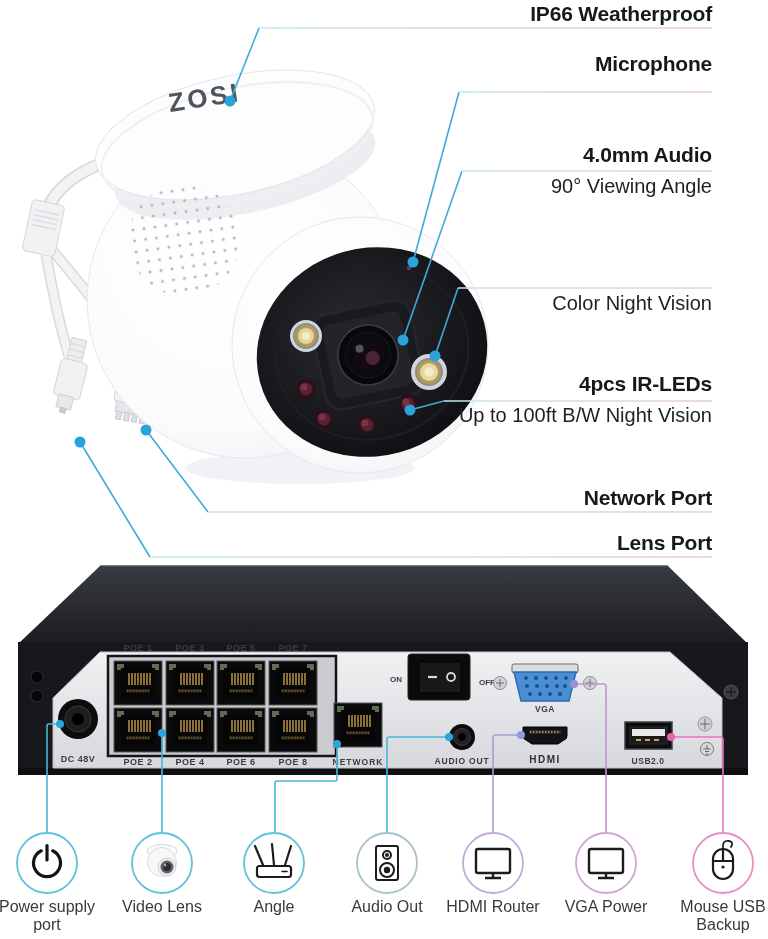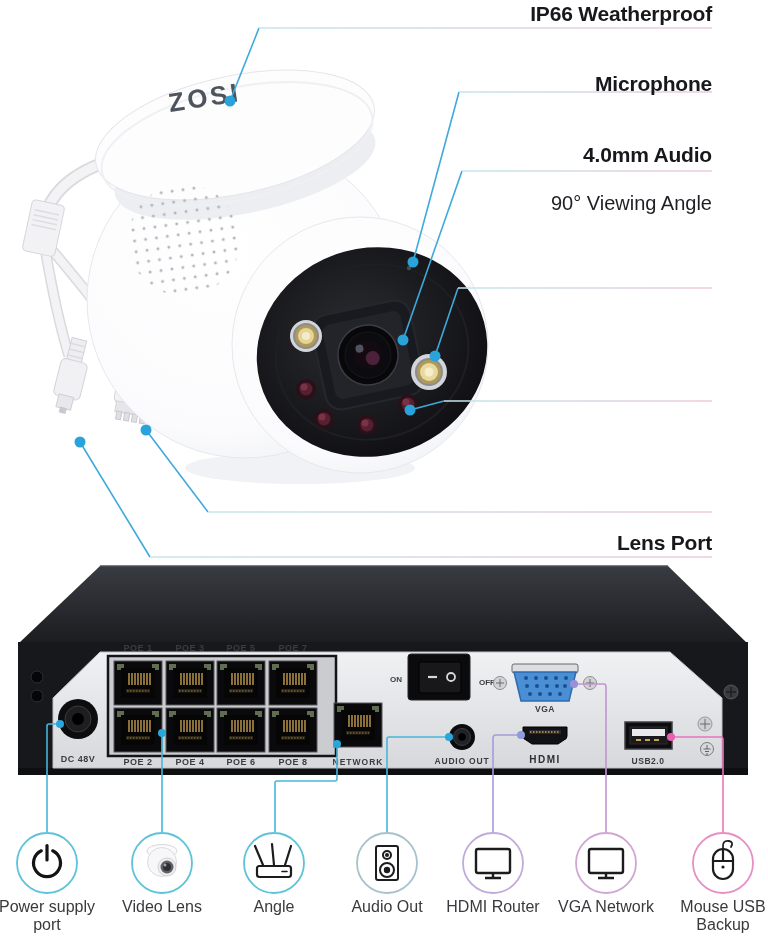--- a/index.html
+++ b/index.html
@@ -2,21 +2,21 @@
 <html><head>
 <meta charset="utf-8">
 <style>
   html,body{margin:0;padding:0;background:#ffffff;}
   #stage{position:relative;width:768px;height:939px;background:#ffffff;overflow:hidden;
          font-family:"Liberation Sans",sans-serif;}
   #art{position:absolute;left:0;top:0;width:768px;height:939px;}
   svg text{font-family:"Liberation Sans",sans-serif;}
   .callout{position:absolute;right:56px;text-align:left;white-space:nowrap;color:#17181b;}
   .callout.main{font-size:21px;font-weight:600;letter-spacing:-0.2px;}
-  .callout.sub{font-size:20px;font-weight:400;color:#1f2024;margin-top:17px;}
+  .callout.sub{font-size:20px;font-weight:400;color:#1f2024;}
   .legend-label{position:absolute;text-align:center;font-size:16px;color:#3a3a3e;line-height:1.15;}
 </style>
 </head>
 <body>
 
 <div id="stage">
 
 <svg id="art" viewBox="0 0 768 939">
   <defs>
     <radialGradient id="bodyGrad" cx="42%" cy="35%" r="75%">
@@ -389,42 +389,46 @@
       <rect x="713" y="849" width="20" height="30" rx="10"></rect>
       <path d="M713 861 L733 861"></path>
       <path d="M723 849 L723 861"></path>
       <circle cx="723" cy="867" r="1.6" fill="#1c1c1e" stroke="none"></circle>
       <path d="M723 848 Q722 840 729 841 Q734 842 731 847" stroke-width="1.8"></path>
     </g>
   </g>
 </svg>
 
 <div class="callout main" style="top:2px">IP66 Weatherproof</div>
-<div class="callout main" style="top:72px">Microphone</div>
+<div class="callout main" style="top:52px">Microphone</div>
 <div class="callout main" style="top:143px">4.0mm Audio</div>
 <div class="callout sub" style="top:175px">90° Viewing Angle</div>
+<div class="callout sub" style="top:292px">Color Night Vision</div>
+<div class="callout main" style="top:372px">4pcs IR-LEDs</div>
+<div class="callout sub" style="top:404px">Up to 100ft B/W Night Vision</div>
+<div class="callout main" style="top:486px">Network Port</div>
 <div class="callout main" style="top:531px">Lens Port</div>
 
 <div class="legend-label" style="left:-18px;top:898px;width:130px">
   <div>Power supply</div>
   <div>port</div>
 </div>
 <div class="legend-label" style="left:97px;top:898px;width:130px">
   <div>Video Lens</div>
 </div>
 <div class="legend-label" style="left:214px;top:898px;width:120px">
   <div>Angle</div>
 </div>
 <div class="legend-label" style="left:327px;top:898px;width:120px">
   <div>Audio Out</div>
 </div>
 <div class="legend-label" style="left:428px;top:898px;width:130px">
   <div>HDMI Router</div>
 </div>
 <div class="legend-label" style="left:541px;top:898px;width:130px">
-  <div>VGA Network</div>
+  <div>VGA Power</div>
 </div>
 <div class="legend-label" style="left:663px;top:898px;width:120px">
   <div>Mouse USB</div>
   <div>Backup</div>
 </div>
 
 </div>
 
 </body></html>

